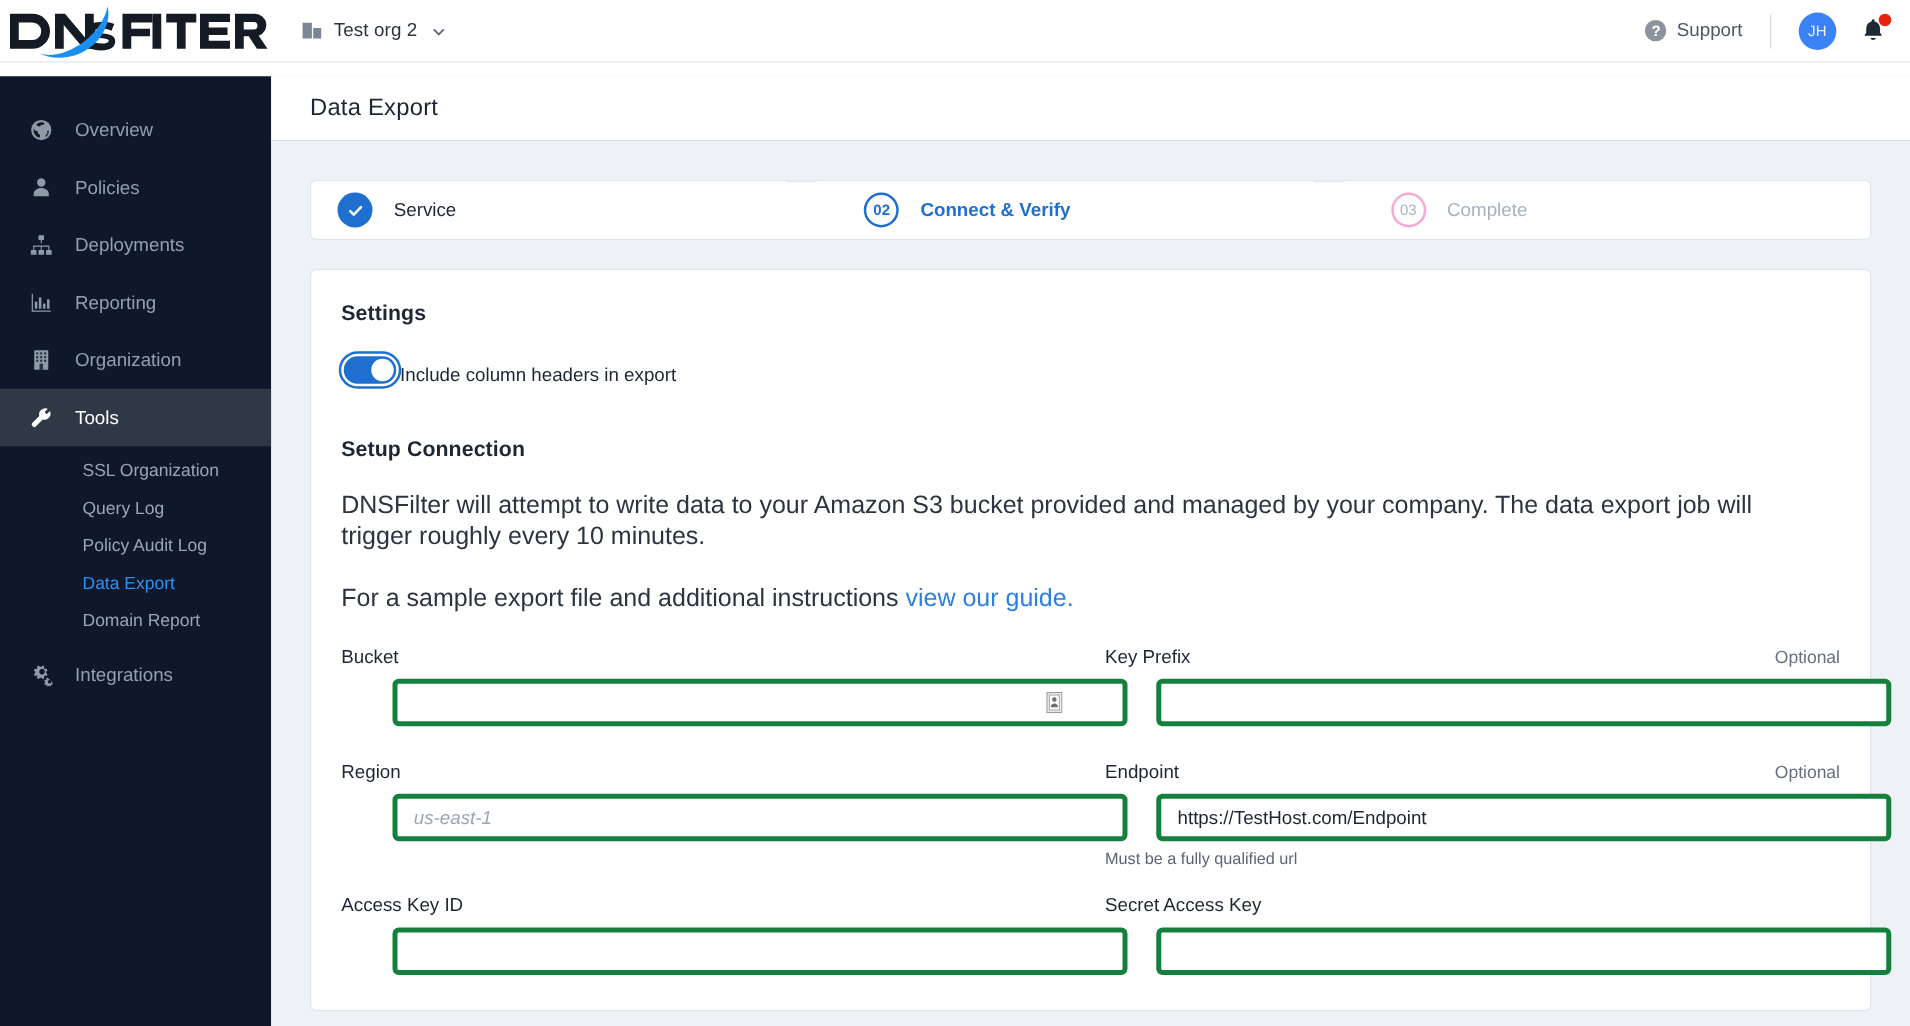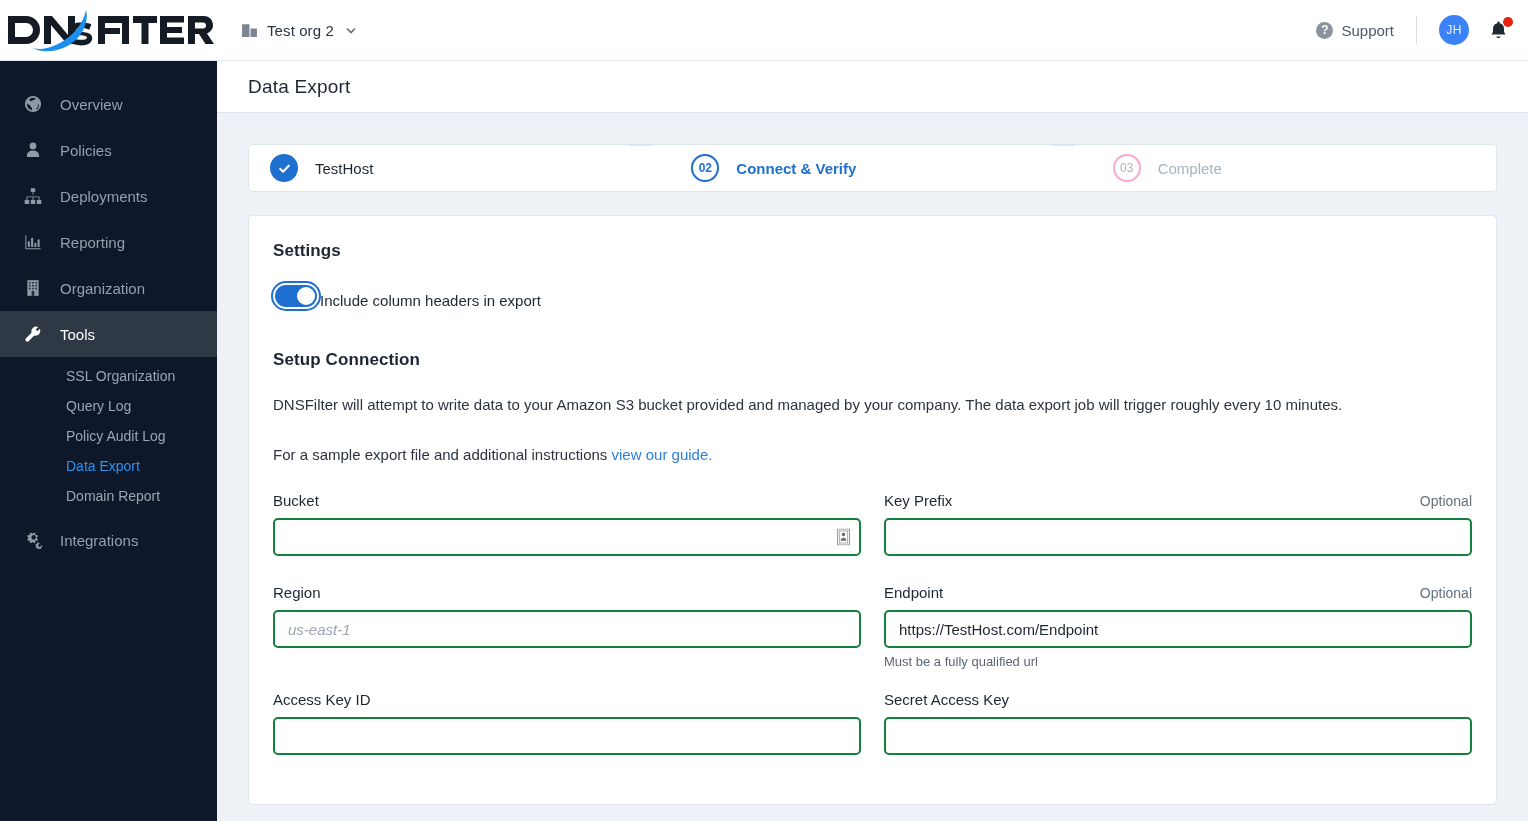--- a/index.html
+++ b/index.html
@@ -7,21 +7,21 @@
     margin: 0; padding: 0;
     width: 1528px; height: 821px;
     overflow: hidden;
     font-family: "Liberation Sans", sans-serif;
     background: #ffffff;
   }
 
   
   .topbar {
     position: absolute; top: 0; left: 0;
-    width: 1528px; height: 61px;
+    width: 1528px; height: 50px;
     background: #ffffff;
     border-bottom: 1px solid #e3e8ee;
     display: flex; align-items: center;
   }
   .logo {
     width: 217px; height: 61px;
     display: flex; align-items: center;
     padding-left: 2px;
   }
   .logo svg { display: block; }
@@ -172,21 +172,21 @@
     flex: 0 0 46px;
   }
   .toggle .knob {
     position: absolute; top: 2px; right: 2px;
     width: 18px; height: 18px; border-radius: 50%;
     background: #ffffff;
   }
   .toggle-label { font-size: 15px; color: #1d2733; }
 
   .para {
-    font-size: 15px; color: #2b3440; line-height: 25px;
+    font-size: 20px; color: #2b3440; line-height: 25px;
     margin: 0 0 25px 0; max-width: 1180px;
   }
   .para a { color: #2b7fe0; text-decoration: none; }
 
   
   .form-grid {
     display: grid;
     grid-template-columns: 1fr 1fr;
     column-gap: 23px;
     row-gap: 0;
@@ -194,28 +194,29 @@
   .field { margin-bottom: 22px; }
   .field-head {
     display: flex; align-items: baseline; justify-content: space-between;
     margin-bottom: 9px;
   }
   .field-label { font-size: 15px; color: #1d2733; }
   .field-optional { font-size: 14px; color: #66717e; }
   .input-wrap { position: relative; }
   .input {
     width: 100%; height: 38px;
-    border: 2px solid #15803d;
+    border: 4px solid #15803d;
     border-radius: 5px;
     background: #ffffff;
     padding: 0 13px;
     font-family: "Liberation Sans", sans-serif;
     font-size: 15px;
     color: #1d2733;
     outline: none;
+    margin-left: 41px;
   }
   .input::placeholder { color: #9aa6b5; font-style: italic; }
   .field-hint { font-size: 13px; color: #5b6673; margin-top: 6px; }
 
   .autofill-ico {
     position: absolute; right: 11px; top: 50%;
     transform: translateY(-50%);
     width: 13px; height: 17px;
     display: block;
   }
@@ -369,21 +370,21 @@
   <div class="content">
 
     <div class="stepper">
 
       <div class="step">
         <div class="step-badge done">
           <svg class="check" viewBox="0 0 16 16" fill="none" stroke="#ffffff" stroke-width="2.2" stroke-linecap="round" stroke-linejoin="round">
             <path d="M3.4 8.4 6.4 11.4 12.6 5"></path>
           </svg>
         </div>
-        <div class="step-label done">TestHost</div>
+        <div class="step-label done">Service</div>
       </div>
 
       <div class="step">
         <div class="step-badge current">02</div>
         <div class="step-label current">Connect &amp; Verify</div>
       </div>
 
       <div class="step">
         <div class="step-badge todo">03</div>
         <div class="step-label todo">Complete</div>

